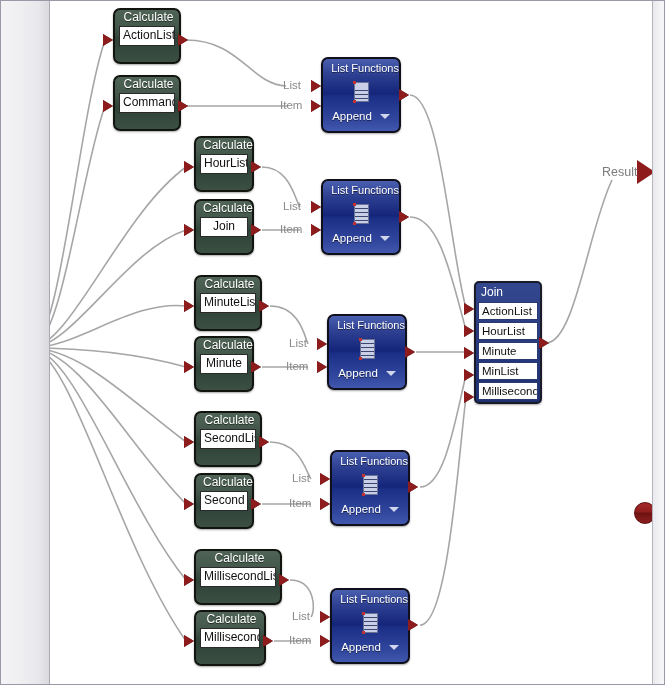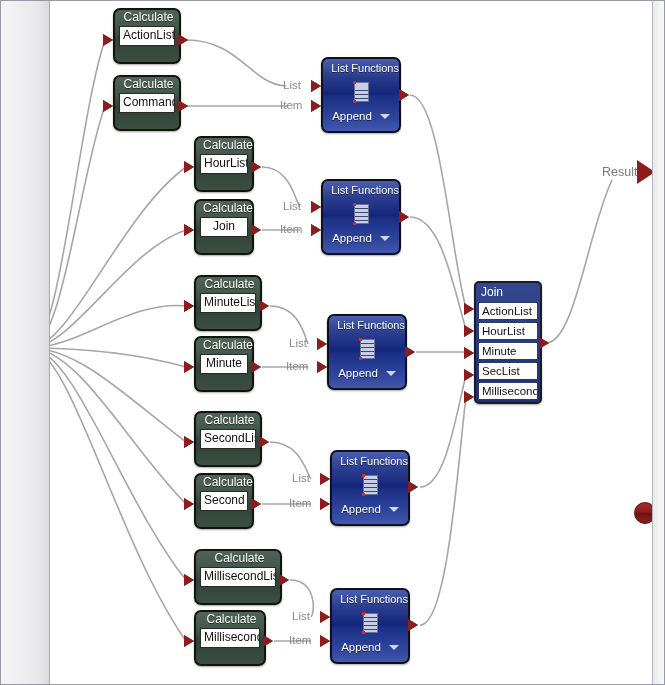--- a/index.html
+++ b/index.html
@@ -542,21 +542,21 @@
     <div class="port" style="left:320px; top:635px;"></div>
     <div class="port" style="left:408px; top:619px;"></div>
     <div class="port-label" style="left:292px; top:610px;">List</div>
     <div class="port-label" style="left:289px; top:634px;">Item</div>
 
     <div id="join-node">
       <div class="join-title">Join</div>
       <div class="join-row">ActionList</div>
       <div class="join-row">HourList</div>
       <div class="join-row">Minute</div>
-      <div class="join-row">SecList</div>
+      <div class="join-row">MinList</div>
       <div class="join-row">Millisecond</div>
     </div>
     <div class="port" style="left:464px; top:303px;"></div>
     <div class="port" style="left:464px; top:325px;"></div>
     <div class="port" style="left:464px; top:347px;"></div>
     <div class="port" style="left:464px; top:369px;"></div>
     <div class="port" style="left:464px; top:391px;"></div>
     <div class="port" style="left:539px; top:337px;"></div>
 
   </div>

